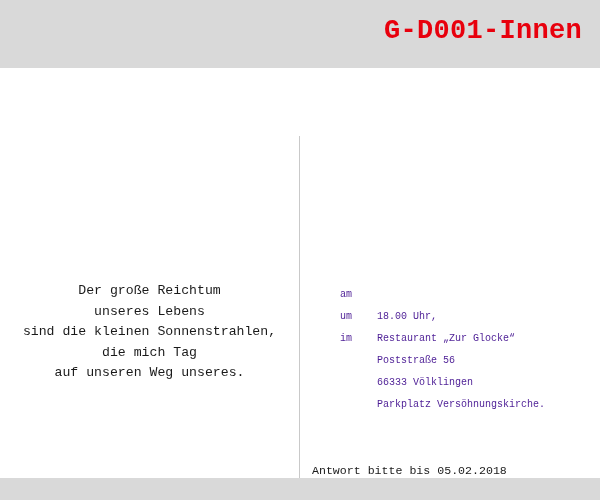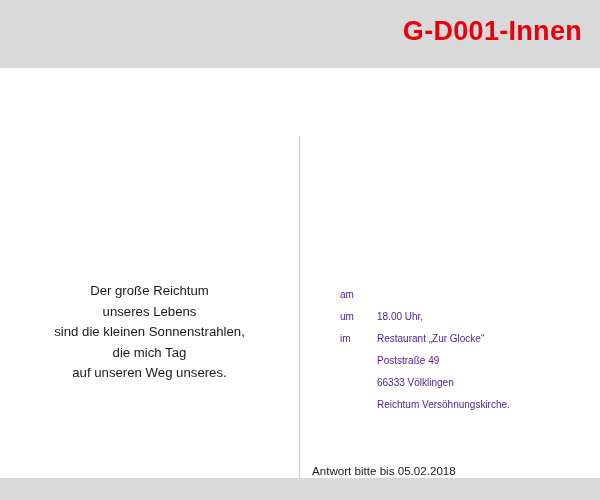--- a/index.html
+++ b/index.html
@@ -12,20 +12,21 @@
     background: #ffffff;
     font-family: "Liberation Sans", sans-serif;
     overflow: hidden;
   }
   .page {
     position: relative;
     width: 600px;
     height: 500px;
     background: #ffffff;
     box-sizing: border-box;
+    font-family: Liberation Mono, monospace;
   }
   .header {
     position: absolute;
     left: 0;
     top: 0;
     width: 600px;
     height: 68px;
     background: #d9d9d9;
     box-sizing: border-box;
   }
@@ -173,23 +174,23 @@
           <span class="detail-key">am</span>
         </div>
         <div class="detail-row">
           <span class="detail-key">um</span>
           <span class="detail-val">18.00 Uhr,</span>
         </div>
         <div class="detail-row">
           <span class="detail-key">im</span>
           <span class="detail-val">Restaurant „Zur Glocke“</span>
         </div>
-        <div class="detail-plain">Poststraße 49</div>
+        <div class="detail-plain">Poststraße 56</div>
         <div class="detail-plain">66333 Völklingen</div>
-        <div class="detail-plain">Reichtum Versöhnungskirche.</div>
+        <div class="detail-plain">Parkplatz Versöhnungskirche.</div>
       </div>
 
       <div class="rsvp">
         <div>Antwort bitte bis 05.02.2018</div>
         <div class="indent">Harry Muster, Poststraße 46, 66333 Völklingen</div>
         <div class="indent">Tel. 06898-22774</div>
       </div>
 
     </div>
 

